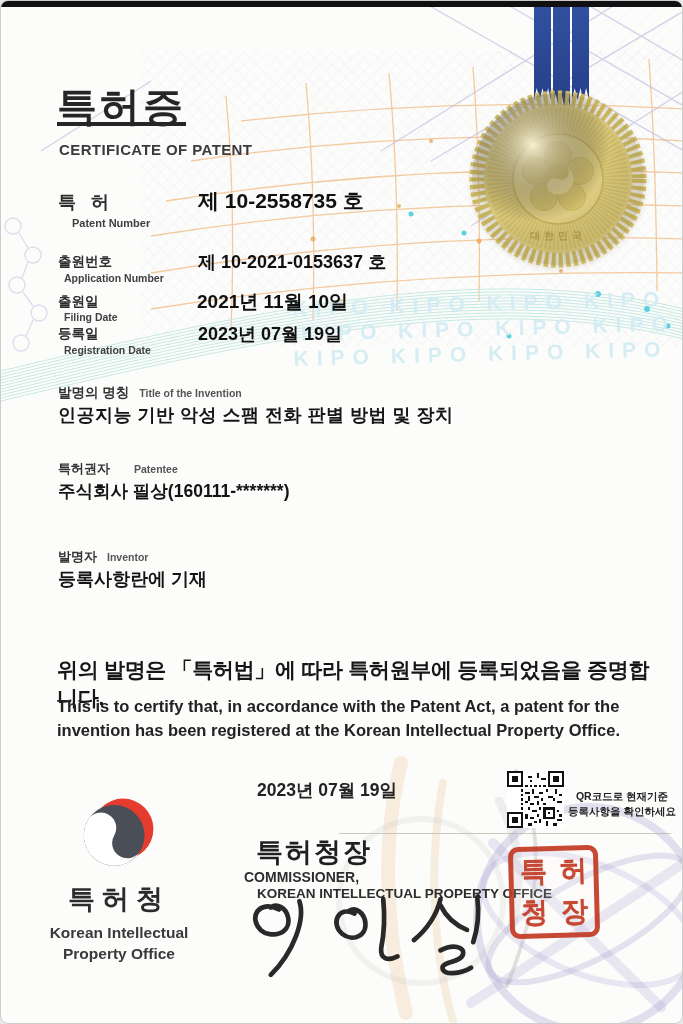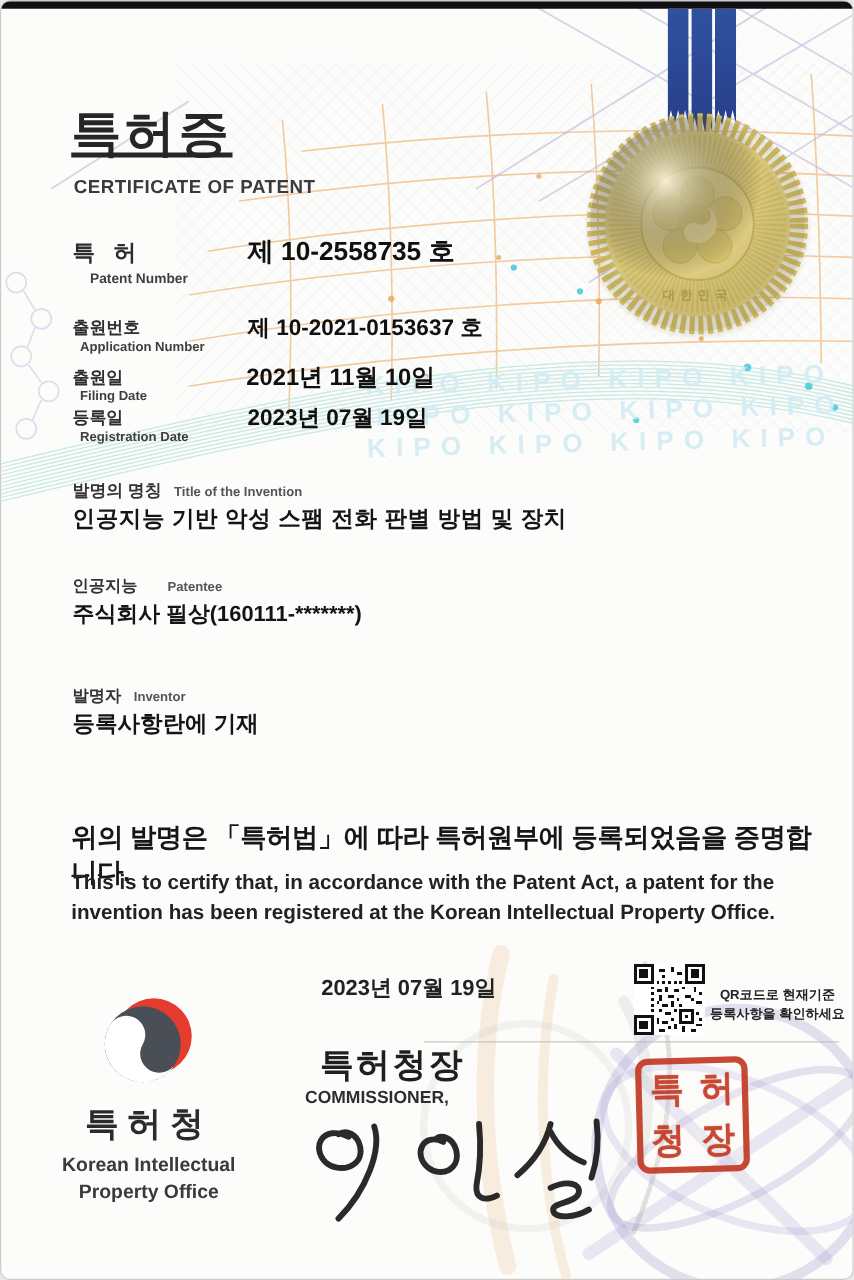--- a/index.html
+++ b/index.html
@@ -235,21 +235,21 @@
   <div class="abs lbl-kr f4-kr">등록일</div>
   <div class="abs lbl-en f4-en">Registration Date</div>
   <div class="abs val f4-v">2023년 07월 19일</div>
 
   <div class="abs inv-lbl">
     <span>발명의 명칭</span><span class="en">Title of the Invention</span>
   </div>
   <div class="abs inv-v">인공지능 기반 악성 스팸 전화 판별 방법 및 장치</div>
 
   <div class="abs pat-lbl">
-    <span>인공지능</span><span class="en">Patentee</span>
+    <span>특허권자</span><span class="en">Patentee</span>
   </div>
   <div class="abs pat-name">주식회사 필상(160111-*******)</div>
 
   <div class="abs invr-lbl">
     <span>발명자</span><span class="en">Inventor</span>
   </div>
   <div class="abs invr-v">등록사항란에 기재</div>
 
   <div class="abs stmt-kr">위의 발명은 「특허법」에 따라 특허원부에 등록되었음을 증명합니다.</div>
   <div class="abs stmt-en">
@@ -327,20 +327,21 @@
 
   <div class="abs qr-cap">
     <div>QR코드로 현재기준</div>
     <div>등록사항을 확인하세요</div>
   </div>
 
   <div class="abs rule"></div>
 
   <div class="abs comm-kr">특허청장</div>
   <div class="abs comm-en1">COMMISSIONER,</div>
+  <div class="abs comm-en2">KOREAN INTELLECTUAL PROPERTY OFFICE</div>
 
   <div class="abs stamp">
     <span>특</span>
     <span>허</span>
     <span>청</span>
     <span>장</span>
   </div>
 
   <svg class="abs sig" viewBox="0 0 260 90">
     <g fill="none" stroke="#181818" stroke-width="4.6" stroke-linecap="round" opacity="0.92">

